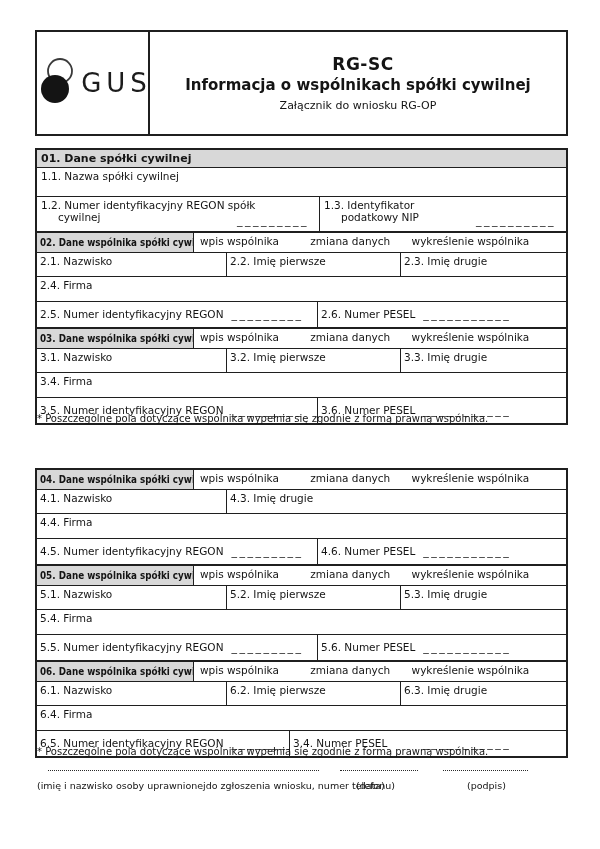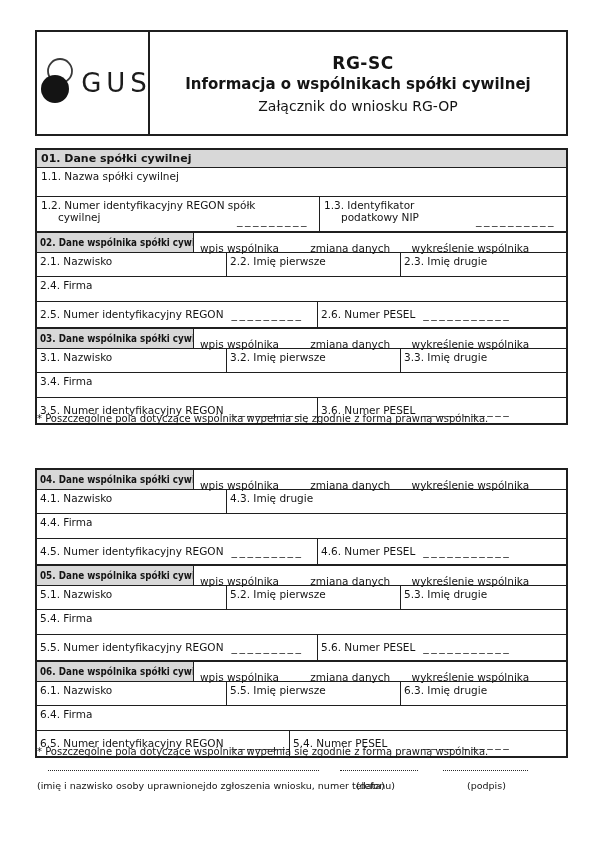--- a/index.html
+++ b/index.html
@@ -17,21 +17,21 @@
     width:113px; border-right:2px solid #1f1f1f; box-sizing:border-box;
     display:flex; align-items:center; justify-content:center;
   }
   .logo-wrap { display:flex; align-items:center; }
   .logo-text { font-size:26px; letter-spacing:5px; color:#1c1c1c; margin-left:2px; }
   .title-cell {
     flex:1; display:flex; flex-direction:column; align-items:center; justify-content:center;
   }
   .form-code { font-size:17px; font-weight:bold; letter-spacing:0.5px;margin-left:10px; }
   .form-title { font-size:15px; font-weight:bold; margin-top:2px; }
-  .form-subtitle { font-size:14px; margin-top:5px; }
+  .form-subtitle { font-size:11px; margin-top:5px; }
 
   
   .form-box {
     position:absolute; left:35px; width:533px;
     border:2px solid #1f1f1f; box-sizing:border-box; background:#fff;
   }
   .box-top { top:148px; }
   .box-bottom { top:468px; }
 
   .sec01-head {
@@ -49,21 +49,21 @@
   
   .p-sec { border-top:2px solid #1f1f1f; }
   .p-sec.first { border-top:none; }
   .p-head { display:flex; height:19px; }
   .p-head-title {
     width:157px; background:#d8d8d8; border-right:1.5px solid #1f1f1f;
     box-sizing:border-box; padding:3px 2px 0 3px; font-size:11px; font-weight:bold;
     overflow:hidden; white-space:nowrap;
   }
   .cond { display:inline-block; transform:scaleX(0.80); transform-origin:0 50%; white-space:nowrap; }
-  .p-opts { flex:1; font-size:10.5px; padding-top:9px; white-space:nowrap; }
+  .p-opts { flex:1; font-size:10.5px; padding-top:2px; white-space:nowrap; }
   .opt { margin-left:6px; }
   .opt.o2 { margin-left:28px; }
   .opt.o3 { margin-left:18px; }
 
   .p-row { display:flex; border-top:1px solid #1f1f1f;justify-content:center; }
   .r-names { height:23px; }
   .r-firma { height:24px; }
   .r-ids { height:25px; }
   .cell { box-sizing:border-box; padding:2px 3px; font-size:10.5px; overflow:hidden; white-space:nowrap; }
   .c1 { width:190px; border-right:1px solid #1f1f1f; }
@@ -238,29 +238,29 @@
       <div class="p-head">
         <div class="p-head-title"><span class="cond">06. Dane wspólnika spółki cywilnej*:</span></div>
         <div class="p-opts">
           <span class="opt">wpis wspólnika</span>
           <span class="opt o2">zmiana danych</span>
           <span class="opt o3">wykreślenie wspólnika</span>
         </div>
       </div>
       <div class="p-row r-names">
         <div class="cell c1"><span>6.1. Nazwisko</span></div>
-        <div class="cell c2"><span>5.5. Imię pierwsze</span></div>
+        <div class="cell c2"><span>6.2. Imię pierwsze</span></div>
         <div class="cell c3"><span>6.3. Imię drugie</span></div>
       </div>
       <div class="p-row r-firma">
         <div class="cell cfull"><span>6.4. Firma</span></div>
       </div>
       <div class="p-row r-ids">
         <div class="cell creg"><span>6.5. Numer identyfikacyjny REGON</span><span class="ph">_________</span></div>
-        <div class="cell cpes"><span>5.4. Numer PESEL</span><span class="ph">___________</span></div>
+        <div class="cell cpes"><span>3.4. Numer PESEL</span><span class="ph">___________</span></div>
       </div>
     </div>
 
   </div>
 
   <div class="footnote fn2">* Poszczególne pola dotyczące wspólnika wypełnia się zgodnie z formą prawną wspólnika.</div>
 
   <div class="dotline dl1"></div>
   <div class="dotline dl2"></div>
   <div class="dotline dl3"></div>

